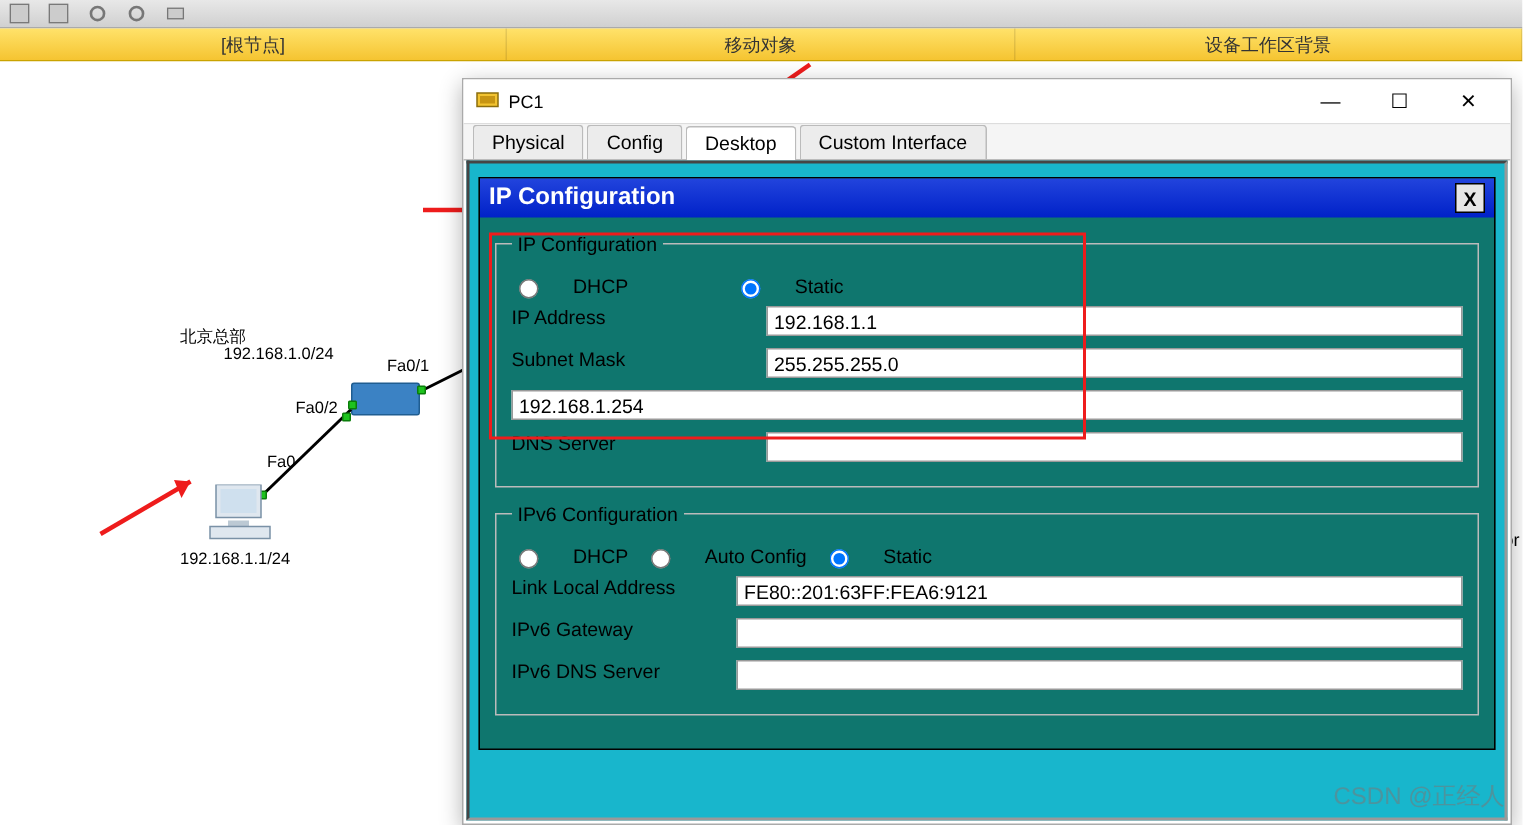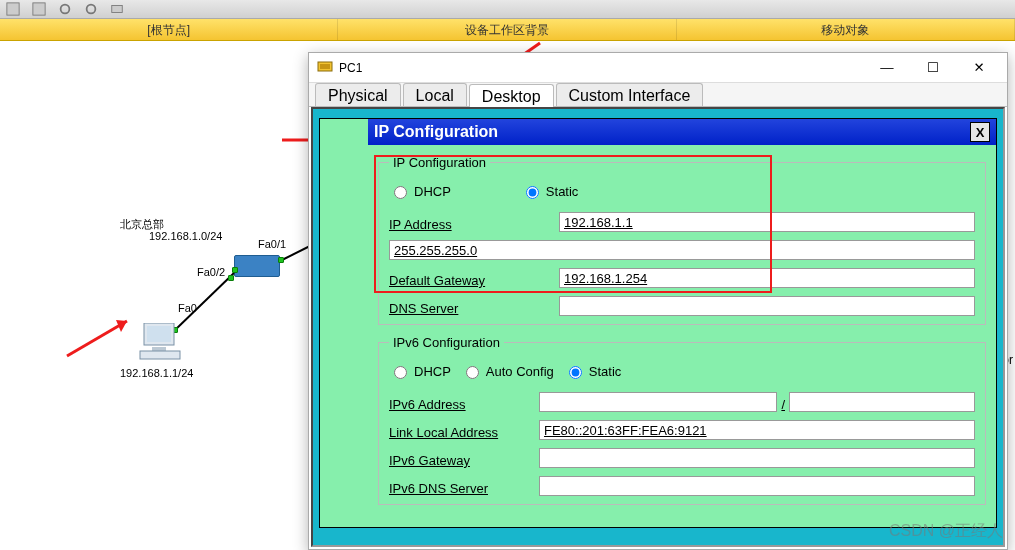--- a/index.html
+++ b/index.html
@@ -88,41 +88,40 @@
   .tabs {
     display: flex;
     height: 24px;
     border-bottom: 1px solid #bbb;
     padding-left: 6px;
     background: #f5f5f5;
     gap: 0;
   }
   .tab {
     padding: 3px 12px;
-    font-size: 16px;
+    font-size: 13px;
     border: 1px solid #bbb;
     border-bottom: none;
     background: #ececec;
     margin-right: 2px;
     border-radius: 3px 3px 0 0;
     cursor: pointer;
   }
   .tab.active { background: #fff; position: relative; top: 1px; }
   .desk {
     position: absolute;
     top: 54px; left: 2px; right: 2px; bottom: 2px;
     background: #18b6cc;
     border: 2px inset #999;
     padding: 9px 6px;
   }
   .ipcfgwin {
-    background: #86efac;
+    background: #0f766e;
     border: 1px solid #000;
     width: 100%;
-    padding-left: 48px;
   }
   .ipcfghead {
     background: linear-gradient(#2244dd,#0021c8);
     color: #fff;
     font-weight: bold;
     font-size: 16px;
     padding: 3px 6px;
     display: flex;
     align-items: center;
   }
@@ -137,32 +136,32 @@
   .panel {
     padding: 4px 10px 12px 10px;
   }
   fieldset {
     border: 1px solid #bbb;
     margin: 6px 0 10px 0;
     padding: 8px 10px 8px 10px;
     font-size: 13px;
   }
   legend { font-size: 13px; padding: 0 4px; color: #000; }
-  .row { display: flex; align-items: flex-end; height: 28px; text-decoration: underline; }
+  .row { display: flex; align-items: flex-start; height: 28px; }
   .lbl { width: 170px; font-size: 13px; }
   .v6lbl { width: 150px; font-size: 13px; }
   input[type=text] {
     height: 20px;
     font-size: 13px;
     border: 1px solid #999;
     padding: 1px 4px;
     flex: 1;
   }
   .radioset { display: flex; gap: 10px; align-items: center; height: 26px; }
-  .radioset label { display: inline-flex; align-items: center; gap: 4px; font-size: 13px; }
+  .radioset label { display: inline-flex; gap: 20px; font-size: 13px; }
   .redbox {
     position: absolute;
     border: 2px solid #ee1c1c;
     pointer-events: none;
   }
   .watermark {
     position: absolute;
     right: 12px; bottom: 8px;
     color: rgba(120,120,120,0.55);
     font-size: 16px;
@@ -187,22 +186,22 @@
   <span class="tiny-ico"><svg viewBox="0 0 16 16">
         <circle cx="8" cy="8" r="5" fill="none" stroke="#777" stroke-width="2"></circle>
       </svg></span>
   <span class="tiny-ico"><svg viewBox="0 0 16 16">
         <rect x="2" y="4" width="12" height="8" fill="#ccc" stroke="#777"></rect>
       </svg></span>
 </div>
 
 <div class="toolbar-yellow">
   <div class="yellowcell">[根节点]</div>
+  <div class="yellowcell">移动对象</div>
   <div class="yellowcell">设备工作区背景</div>
-  <div class="yellowcell">移动对象</div>
 </div>
 
 <div class="canvas">
 
   <div class="node-label" style="top:176px;left:120px;">北京总部</div>
   <div class="node-label" style="top:189px;left:115px;margin-left:34px;">192.168.1.0/24</div>
 
   <div class="switch-dev" style="top:214px;left:234px;"></div>
 
   <svg style="position:absolute;top:0;left:0;width:400px;height:400px;pointer-events:none;">
@@ -255,21 +254,21 @@
         </svg>
     </span>
     <span>PC1</span>
     <span class="spacer"></span>
     <button class="winbtn">—</button>
     <button class="winbtn">☐</button>
     <button class="winbtn">✕</button>
   </div>
   <div class="tabs">
     <div class="tab">Physical</div>
-    <div class="tab">Local</div>
+    <div class="tab">Config</div>
     <div class="tab active">Desktop</div>
     <div class="tab">Custom Interface</div>
   </div>
 
   <div class="desk">
     <div class="ipcfgwin">
       <div class="ipcfghead">
         <span>IP Configuration</span>
         <span style="flex:1"></span>
         <span class="closeBox">X</span>
@@ -285,24 +284,24 @@
             <label style="margin-left:60px;">
                 <input type="radio" name="v4" checked="" style=""> 
                 <span>Static</span>
               </label>
           </div>
           <div class="row">
             <span class="lbl">IP Address</span>
             <input type="text" value="192.168.1.1" style="">
           </div>
           <div class="row">
+            <span class="lbl">Subnet Mask</span>
             <input type="text" value="255.255.255.0" style="">
           </div>
           <div class="row">
-            <span class="lbl">Default Gateway</span>
             <input type="text" value="192.168.1.254" style="">
           </div>
           <div class="row">
             <span class="lbl">DNS Server</span>
             <input type="text" value="" style="">
           </div>
         </fieldset>
 
         <fieldset>
           <legend>IPv6 Configuration</legend>
@@ -314,26 +313,20 @@
             <label>
                 <input type="radio" name="v6" style=""> 
                 <span>Auto Config</span>
               </label>
             <label>
                 <input type="radio" name="v6" checked="" style=""> 
                 <span>Static</span>
               </label>
           </div>
           <div class="row">
-            <span class="v6lbl">IPv6 Address</span>
-            <input type="text" value="" style="">
-            <span style="padding:0 4px;">/</span>
-            <input type="text" style="flex: 0 0 48px;" value="">
-          </div>
-          <div class="row">
             <span class="v6lbl">Link Local Address</span>
             <input type="text" value="FE80::201:63FF:FEA6:9121" style="">
           </div>
           <div class="row">
             <span class="v6lbl">IPv6 Gateway</span>
             <input type="text" value="" style="">
           </div>
           <div class="row">
             <span class="v6lbl">IPv6 DNS Server</span>
             <input type="text" value="" style="">

